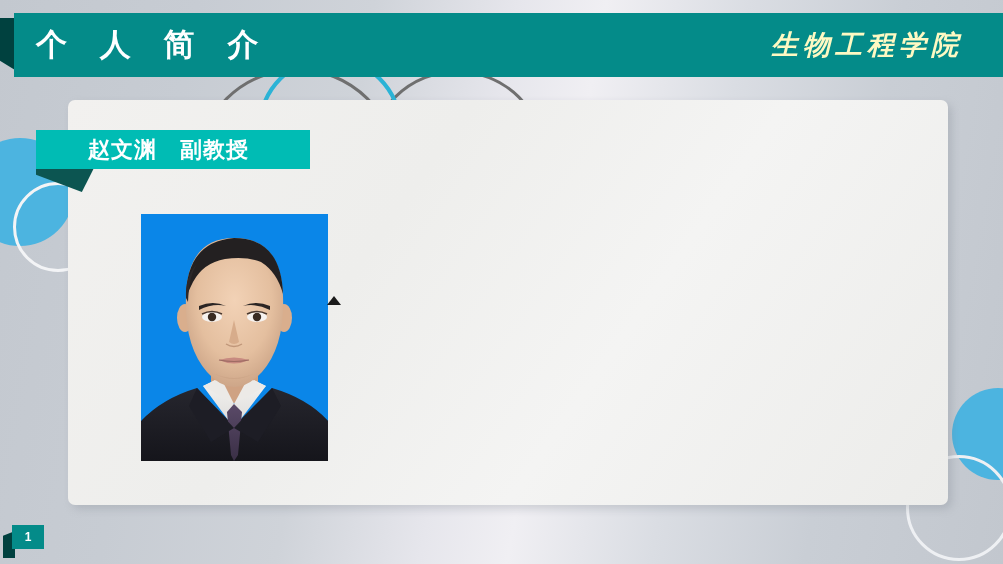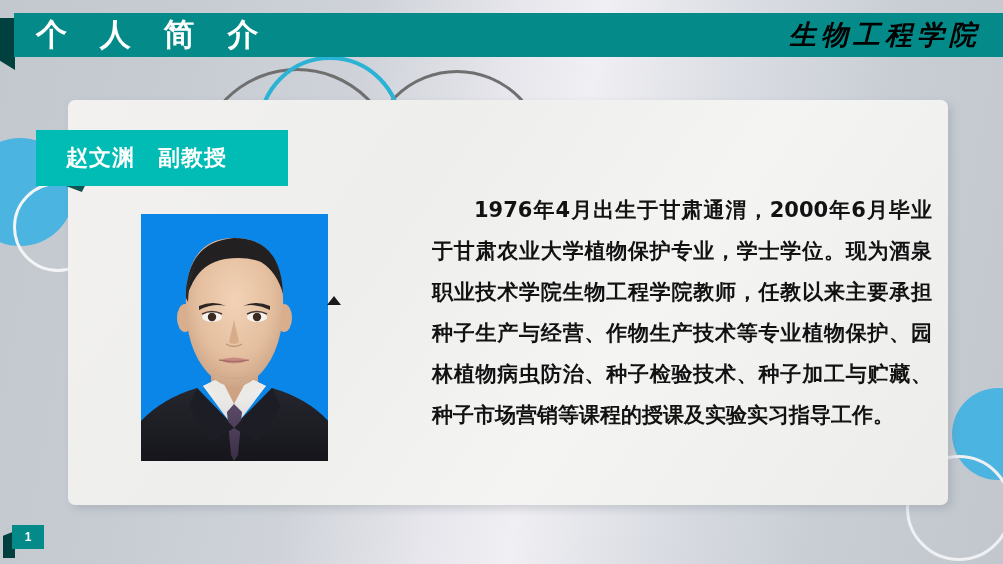--- a/index.html
+++ b/index.html
@@ -71,21 +71,21 @@
     left: 906px; top: 455px;
     width: 100px; height: 100px;
     border: 3px solid #eef0f3;
     background: transparent;
   }
 
   
   .header-bar {
     position: absolute;
     left: 14px; top: 13px;
-    width: 989px; height: 44px;
+    width: 989px; height: 64px;
     background: #048b89;
     z-index: 5;
   }
   .header-fold {
     position: absolute;
     left: 0px; top: 18px;
     width: 15px; height: 52px;
     background: #00413f;
     clip-path: polygon(0 0, 100% 0, 100% 100%, 0 82%);
     z-index: 4;
@@ -96,23 +96,23 @@
     transform: translateY(-50%);
     color: #ffffff;
     font-size: 31px;
     font-weight: 700;
     letter-spacing: 11px;
     font-family: "DejaVu Sans", "Liberation Sans", sans-serif;
     white-space: nowrap;
   }
   .header-title-right {
     position: absolute;
-    right: 22px; top: 50%;
+    right: 40px; top: 50%;
     transform: translateY(-50%);
-    color: #000000;
+    color: #fef9c3;
     font-size: 27px;
     font-weight: 700;
     letter-spacing: 5px;
     font-style: italic;
     font-family: Liberation Mono, monospace;
     white-space: nowrap;
   }
 
   
   .card-shadow {
@@ -138,25 +138,26 @@
     position: absolute;
     left: 36px; top: 160px;
     width: 62px; height: 32px;
     background: #0c5551;
     clip-path: polygon(0 0, 100% 0, 74% 100%, 0 46%);
     z-index: 8;
   }
   .name-banner {
     position: absolute;
     left: 36px; top: 130px;
-    width: 252px; height: 56px;
+    width: 252px; height: 39px;
     background: #00bcb4;
     display: flex;
     align-items: center;
     z-index: 9;
+    padding-left: 22px;
   }
   .name-banner-text {
     color: #ffffff;
     font-size: 22px;
     font-weight: 700;
     padding-left: 30px;
     letter-spacing: 1px;
     white-space: pre;
     font-family: "DejaVu Sans", "Liberation Sans", sans-serif;
   }
@@ -308,19 +309,18 @@
 
       <path d="M78 146 Q93 141 108 146 Q93 153 78 146 Z" fill="#c78a80"></path>
       <path d="M78 146 Q93 149 108 146" stroke="#9d6b63" stroke-width="1.2" fill="none"></path>
 
       <path d="M74 160 Q93 170 112 160 Q93 168 74 160 Z" fill="#c79f81" opacity="0.55"></path>
     </svg>
   </div>
   <div class="photo-marker"></div>
 
   <div class="bio">
-    <p class="indent">1976年4月出生于甘肃通渭，2000年6月毕业于甘肃农业大学植物保护专业，学士学位。现为酒泉职业技术学院生物工程学院教师，任教以来主要承担种子生产与经营、作物生产技术等专业植物保护、园林植物病虫防治、种子检验技术、种子加工与贮藏、种子市场营销等课程的授课及实验实习指导工作。</p>
   </div>
 
   <div class="page-fold"></div>
   <div class="page-num">1</div>
 
 </div>
 
 </body></html>

